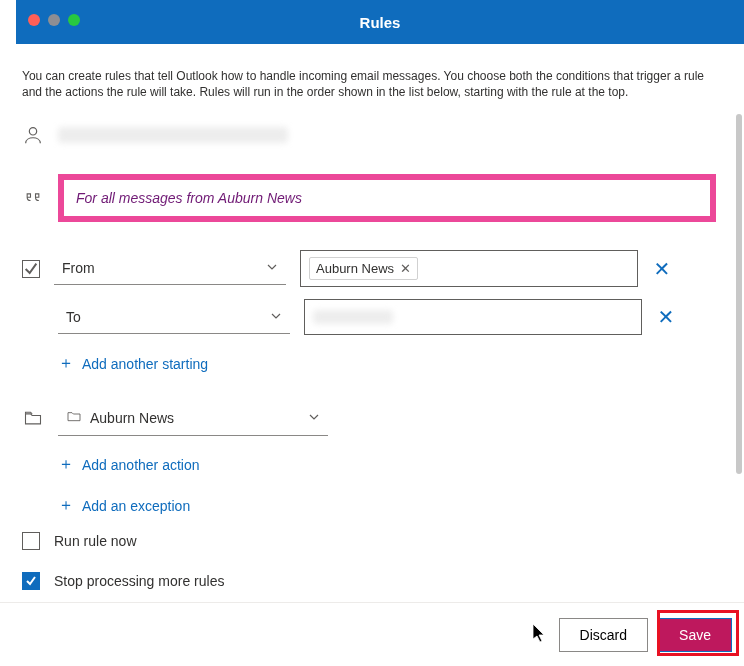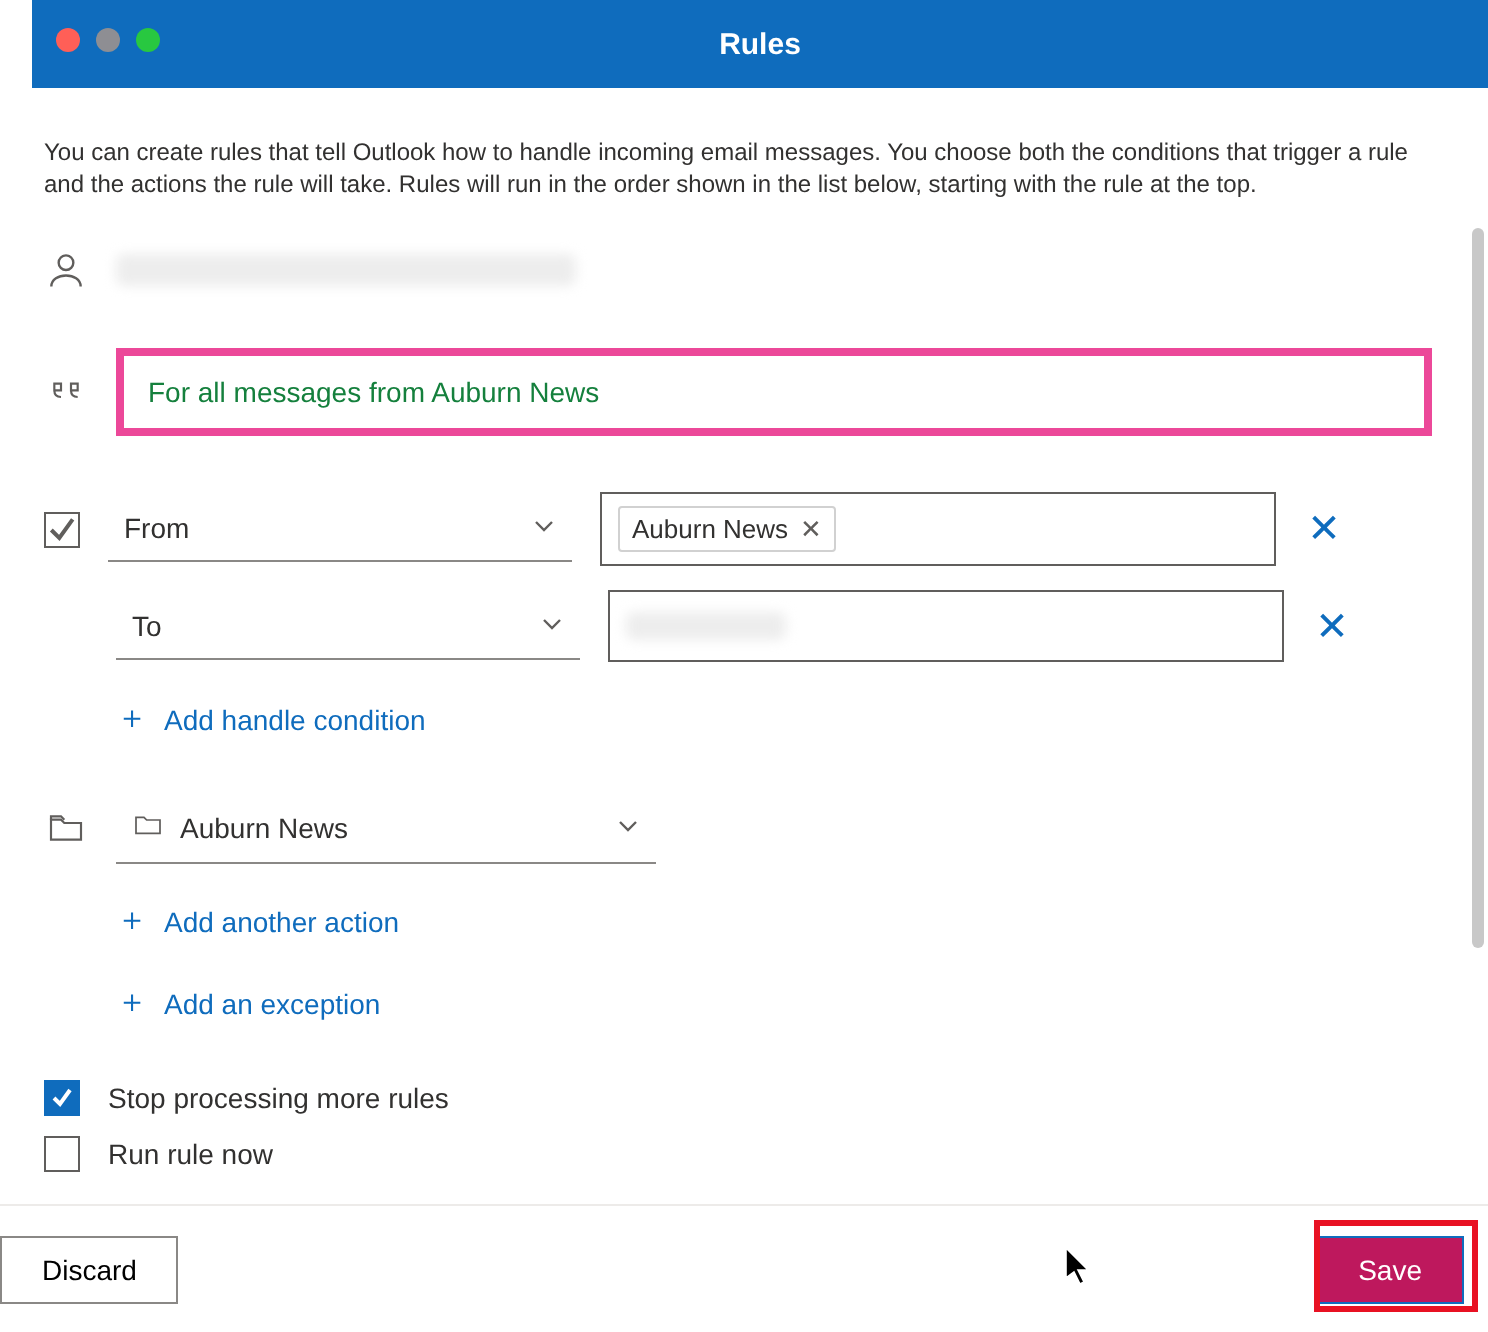--- a/index.html
+++ b/index.html
@@ -12,41 +12,41 @@
 .tl.green { background: #28C840; }
 .title { margin: 0 auto; color: #fff; font-weight: 600; font-size: 15px; }
 .content { padding: 24px 28px 0 22px; height: 558px; overflow: hidden; position: relative; }
 .intro { font-size: 12px; line-height: 1.35; color: #323130; margin-bottom: 24px; padding-right: 10px; }
 .scrollbar { position: absolute; right: 2px; top: 70px; width: 6px; height: 360px; background: #C8C8C8; border-radius: 3px; }
 .row { display: flex; align-items: center; gap: 14px; margin-bottom: 14px; }
 .icon-col { width: 22px; display: flex; align-items: center; justify-content: center; flex-shrink: 0; color: #605E5C; }
 .blurred { display:inline-block; background:#EDEDED; color:transparent; border-radius:4px; filter: blur(3px);} 
 .blurred.lg{width:230px;height:16px;}
 .blurred.sm{width:80px;height:14px;}
-.name-input { flex: 1; border: 4px solid #ec4899; padding: 10px 12px; font-size: 14px; color: #15803d; }
+.name-input { flex: 1; border: 6px solid #ec4899; padding: 10px 12px; font-size: 14px; color: #701a75; font-style: italic; }
 .cond-row { display: flex; align-items: center; gap: 14px; margin-bottom: 12px; }
 .icon-box { width: 18px; height: 18px; border: 1px solid #605E5C; display:flex; align-items:center; justify-content:center; font-size:11px; color:#605E5C; flex-shrink:0;}
 .spacer { width:22px; flex-shrink:0;}
 .dropdown { position: relative; width: 232px; border-bottom: 1px solid #8A8886; padding: 8px 28px 8px 8px; cursor: pointer; display:flex; align-items:flex-end; gap:8px; }
 .dropdown .chev { position: absolute; right: 8px; top: 50%; transform: translateY(-50%); color: #605E5C; }
 .value-box { width: 338px; border: 1px solid #605E5C; padding: 6px 8px; min-height: 36px; display:flex; align-items:center; }
 .chip { display:inline-flex; align-items:center; gap:6px; border:1px solid #D1D1D1; border-radius:2px; padding:3px 6px; font-size:13px; }
 .chip .x { font-size:13px; color:#605E5C; cursor:pointer; }
 .remove-x { color:#0F6CBD; font-size:20px; cursor:pointer; width:20px; text-align:center; flex-shrink:0;}
 .add-link { display:inline-flex; align-items:center; gap:8px; color:#0F6CBD; cursor:pointer; font-size:14px; padding:6px 0; }
 .add-link .plus { font-size:16px; font-weight:300; }
 .link-row { display:flex; align-items:center; gap:14px; margin-bottom:6px; }
 .folder-dd { width:270px; border-bottom: 1px solid #8A8886; padding: 8px 28px 8px 8px; position:relative; display:flex; align-items:center; gap:8px; }
 .folder-dd .chev { position:absolute; right:8px; top:50%; transform:translateY(-50%); color:#605E5C;}
 .section-gap{height:14px;}
 .checkbox-row { display:flex; align-items:center; gap:14px; margin-top:10px;}
 .cb { width:18px; height:18px; border:1px solid #605E5C; display:flex; align-items:center; justify-content:center; flex-shrink:0; cursor:pointer;}
 .cb.checked { background:#0F6CBD; border-color:#0F6CBD; }
 .cb.checked svg { stroke:#fff; }
-.footer { position:absolute; bottom:0; left:0; right:0; height:64px; border-top:1px solid #EDEBE9; display:flex; align-items:center; justify-content:space-between; padding-right:12px; gap:10px; }
+.footer { position:absolute; bottom:0; left:0; right:0; height:64px; border-top:1px solid #EDEBE9; display:flex; align-items:center; justify-content:flex-end; padding-right:12px; gap:10px; }
 .btn { padding: 8px 20px; font-size:14px; cursor:pointer; border:1px solid #8A8886; background:#fff; }
 .btn.primary { background:#be185d; color:#fff; border-color:#0F6CBD; }
 .highlight-box { position:absolute; border:3px solid #E81123; pointer-events:none; }
 .cursor { position:absolute; width:16px; height:20px; pointer-events:none; }
 svg{overflow:visible;}
 </style>
 </head>
 <body>
 
 <div class="titlebar">
@@ -115,21 +115,21 @@
     <div class="value-box">
       <span class="blurred sm">xxxx</span>
     </div>
     <span class="remove-x">✕</span>
   </div>
 
   <div class="link-row">
     <div class="spacer"></div>
     <div class="add-link">
       <span class="plus">＋</span>
-      <span>Add handle condition</span>
+      <span>Add another starting</span>
     </div>
   </div>
 
   <div class="section-gap"></div>
 
   <div class="cond-row">
     <div class="icon-col">
       <svg width="20" height="20" viewBox="0 0 24 24" fill="none" stroke="#605E5C" stroke-width="1.3">
           <path d="M3 7h6l2 2h10v10H3z"></path>
           <path d="M3 7V5h6l2 2"></path>
@@ -155,32 +155,32 @@
   </div>
 
   <div class="link-row" style="margin-top:8px;">
     <div class="spacer"></div>
     <div class="add-link">
       <span class="plus">＋</span>
       <span>Add an exception</span>
     </div>
   </div>
 
+  <div class="checkbox-row">
+    <div class="cb"></div>
+    <span>Run rule now</span>
+  </div>
+
   <div class="checkbox-row" style="margin-top:22px;">
     <div class="cb checked">
       <svg width="12" height="12" viewBox="0 0 12 12" fill="none" stroke="#fff" stroke-width="2">
           <path d="M2 6l3 3 5-7"></path>
         </svg>
     </div>
     <span>Stop processing more rules</span>
-  </div>
-
-  <div class="checkbox-row">
-    <div class="cb"></div>
-    <span>Run rule now</span>
   </div>
 </div>
 
 <div class="footer">
   <button class="btn">Discard</button>
   <button class="btn primary">Save</button>
 </div>
 
 <div class="highlight-box" style="right:5px; bottom:10px; width:82px; height:46px;"></div>
 

